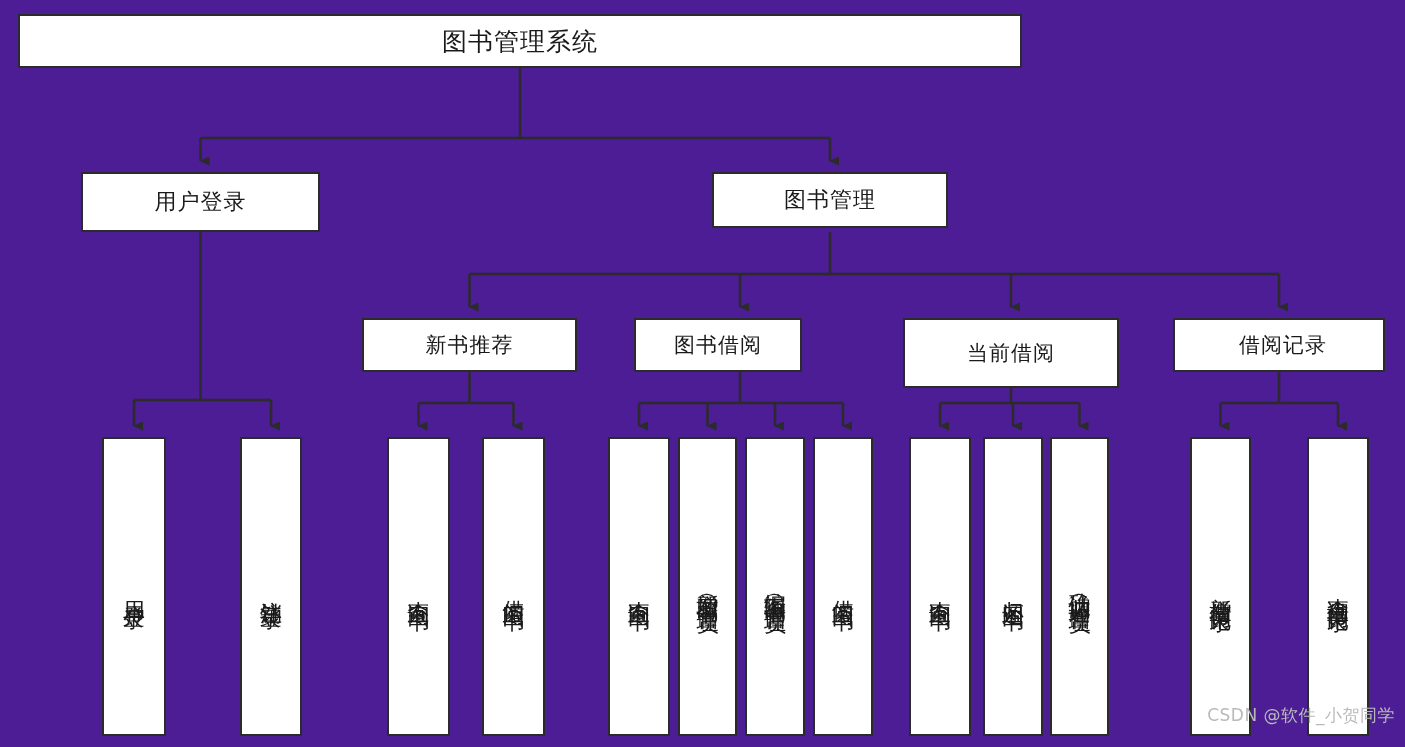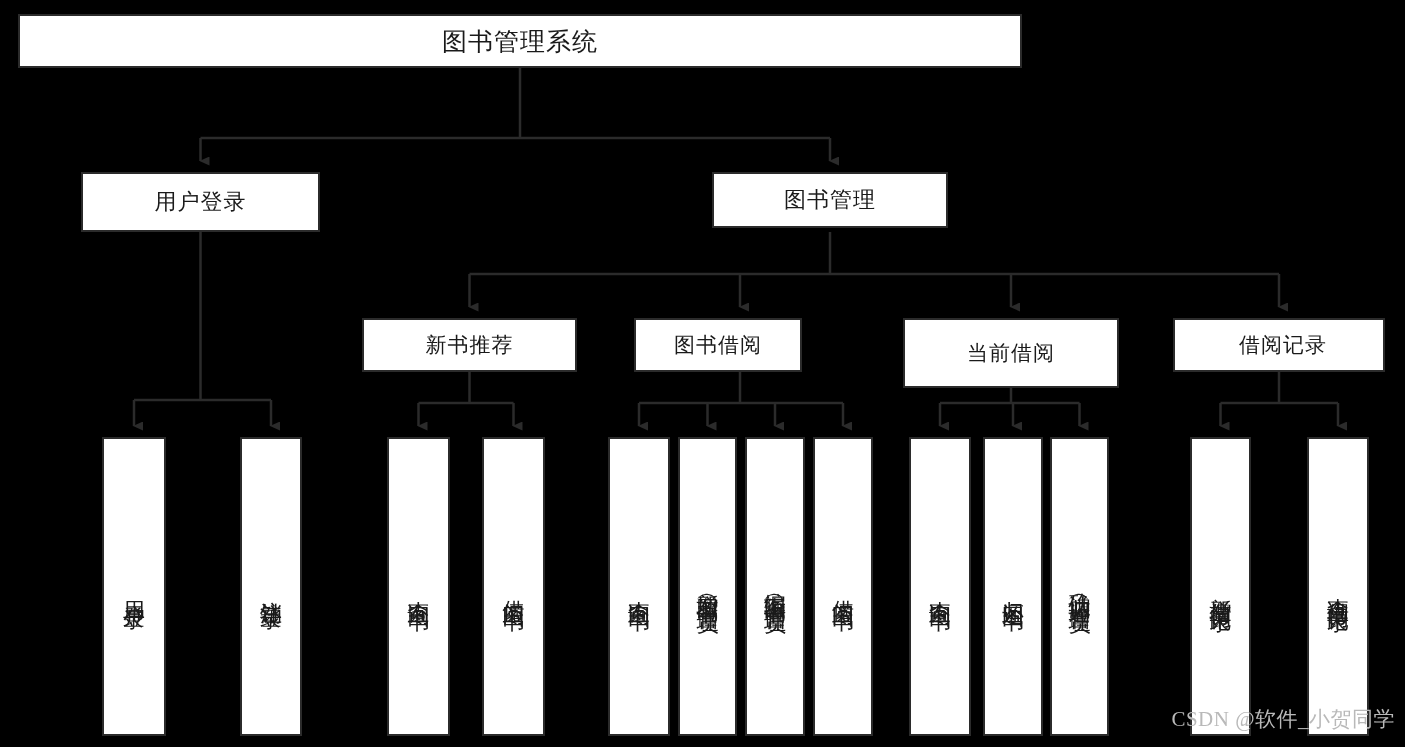--- a/index.html
+++ b/index.html
@@ -8,23 +8,22 @@
     padding: 0;
     background: #ffffff;
   }
   body {
     font-family: "DejaVu Sans", "Liberation Sans", sans-serif;
   }
   #canvas {
     position: relative;
     width: 1405px;
     height: 747px;
-    background: #000000;
+    background: #4c1d95;
     overflow: hidden;
-    font-family: Liberation Serif, serif;
   }
   #edges {
     position: absolute;
     left: 0;
     top: 0;
     width: 1405px;
     height: 747px;
     pointer-events: none;
   }
   .node {
@@ -59,22 +58,22 @@
     line-height: 1;
     white-space: nowrap;
   }
   .hlabel {
     white-space: nowrap;
     letter-spacing: 1px;
   }
   #watermark {
     position: absolute;
     right: 10px;
-    bottom: 14px;
-    font-size: 21px;
+    bottom: 20px;
+    font-size: 17px;
     color: #b9b9b9;
     letter-spacing: 0.5px;
     white-space: nowrap;
   }
 </style>
 </head>
 <body>
 
 <div id="canvas">
   <svg id="edges" viewBox="0 0 1405 747" xmlns="http://www.w3.org/2000/svg">

